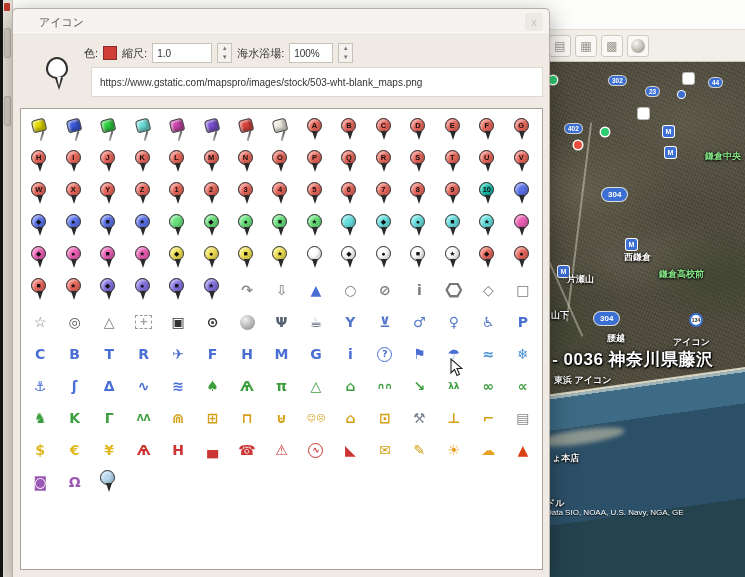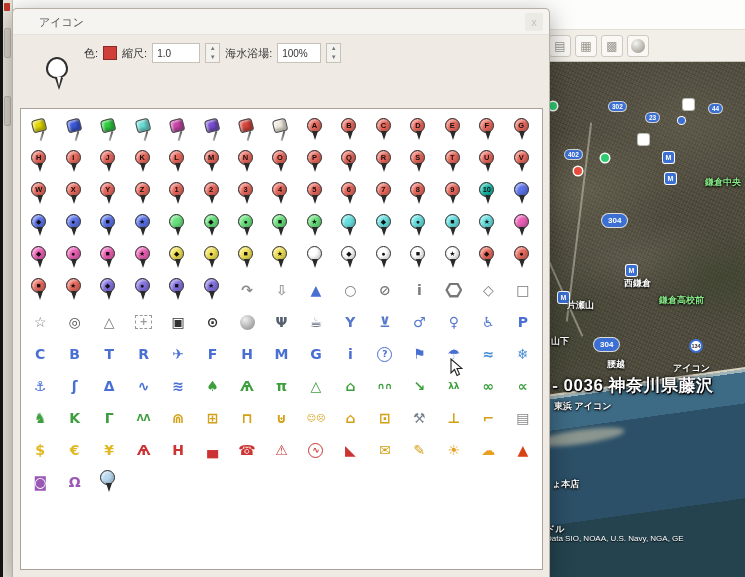--- a/index.html
+++ b/index.html
@@ -32,21 +32,21 @@
   #sea { position:absolute; left:-35px; top:338px; width:300px; height:320px; transform:rotate(-8deg); transform-origin:left top;
     background:linear-gradient(#d8d2bf 0 2px, #9fb4b8 2px 5px, #3d6a84 5px 36px, #2c5068 36px 130px, #24434f 130px); }
   #beach { position:absolute; left:-10px; top:368px; width:90px; height:14px; transform:rotate(-8deg); background:rgba(215,205,175,.55); border-radius:50%; filter:blur(2px); }
   .road { position:absolute; background:rgba(225,220,205,.45); }
   #road1 { left:33px; top:60px; width:2px; height:200px; transform:rotate(7deg); }
   #road2 { left:10px; top:150px; width:2px; height:130px; transform:rotate(-24deg); }
   #status-bar { position:absolute; left:0; bottom:0; width:100%; height:13px; background:#2b4150; }
   #status-coords { position:absolute; left:152px; bottom:1px; color:#fff; font-size:9px; white-space:nowrap; text-shadow:0 1px 1px #000; }
 
   
-  .mk { position:absolute; white-space:nowrap;margin-top:26px; }
+  .mk { position:absolute; white-space:nowrap; }
   .station { width:11px; height:11px; background:#3b6fd4; border-radius:2px; box-shadow:0 0 0 1px #fff; color:#fff; font-size:7px; font-weight:bold; display:flex; align-items:center; justify-content:center; }
   .station-green { width:11px; height:11px; background:#fff; border-radius:2px; box-shadow:0 0 0 1px rgba(255,255,255,.6); color:#2e9e4f; font-size:7px; display:flex; align-items:center; justify-content:center; }
   .badge { background:#3b6fd4; color:#fff; font-size:6.5px; font-weight:bold; padding:1px 3px; border-radius:6px; box-shadow:0 0 0 1px rgba(255,255,255,.75); }
   .badge-big { background:#3b6fd4; color:#fff; font-size:8px; font-weight:bold; padding:2px 6px; border-radius:8px; box-shadow:0 0 0 1px rgba(255,255,255,.8); }
   .badge-circle { width:14px; height:14px; background:#fff; border:2px solid #3b6fd4; border-radius:50%; color:#333; font-size:5.5px; font-weight:bold; display:flex; align-items:center; justify-content:center; }
   .dot-green { width:8px; height:8px; border-radius:50%; background:#2ecc71; box-shadow:0 0 0 1.5px #fff; }
   .dot-red { width:8px; height:8px; border-radius:50%; background:#e74c3c; box-shadow:0 0 0 1.5px #fff; }
   .dot-blue { width:7px; height:7px; border-radius:50%; background:#3b6fd4; box-shadow:0 0 0 1px #fff; }
   .label { color:#fff; font-size:9px; font-weight:bold; text-shadow:0 1px 2px #000, 0 0 3px #000; }
   .label-green { color:#86e886; font-size:9px; font-weight:bold; text-shadow:0 1px 2px #000, 0 0 3px #000; }
@@ -55,21 +55,21 @@
 
   
   #dialog { left:12px; top:8px; width:538px; height:569px; background:#efebe4; border:1px solid #b5afa5; border-bottom:none; border-radius:5px 5px 0 0; box-shadow:0 6px 24px rgba(0,0,0,.35); }
   #titlebar { position:absolute; left:0; top:0; width:100%; height:26px; background:#f6f4f0; border-radius:5px 5px 0 0; border-bottom:1px solid #e7e3db; }
   #dialog-title { position:absolute; left:26px; top:6px; font-size:11px; color:#555; }
   #close-btn { position:absolute; right:6px; top:4px; width:18px; height:18px; background:#eceae5; color:#c6c3bd; font-size:11px; text-align:center; line-height:18px; border-radius:2px; }
 
   #controls { position:absolute; left:71px; top:34px; display:flex; align-items:center; gap:5px; font-size:11px; color:#333; }
   #color-swatch { width:14px; height:14px; background:#d04038; border:1px solid #8a2a24; }
   .numfield { height:20px; background:#fff; border:1px solid #c7c2b8; font-size:10px; color:#333; padding:0 4px; font-family:"Liberation Sans",sans-serif; }
-  #scale-input { width:48px; }
+  #scale-input { width:60px; }
   #opacity-input { width:44px; }
   .spinner { width:15px; height:20px; background:#f4f2ee; border:1px solid #c7c2b8; display:flex; flex-direction:column; }
   .spinner span { flex:1; font-size:6px; line-height:9px; color:#777; text-align:center; }
 
   #preview-pin { position:absolute; left:33px; top:48px; width:26px; height:40px; }
   #preview-pin .ph { width:22px; height:22px; border:2px solid #2f2f2f; border-radius:50% 50% 50% 50%/55% 55% 45% 45%; background:#fff; }
   #preview-pin .pt { position:absolute; left:9px; top:21px; width:0; height:0; border:4px solid transparent; border-top:12px solid #2f2f2f; }
   #preview-pin .pt2 { position:absolute; left:10.5px; top:20px; width:0; height:0; border:2.5px solid transparent; border-top:9px solid #fff; }
 
   #url-input { position:absolute; left:78px; top:58px; width:452px; height:30px; background:#fff; border:1px solid #ddd8d0; font-size:10px; color:#333; padding:0 8px; font-family:"Liberation Sans",sans-serif; }
@@ -184,20 +184,21 @@
         <span>▼</span>
       </div>
     <span>海水浴場:</span>
     <input class="numfield" id="opacity-input" value="100%" style="">
     <div class="spinner">
         <span>▲</span>
         <span>▼</span>
       </div>
   </div>
 
+  <input id="url-input" value="https://www.gstatic.com/mapspro/images/stock/503-wht-blank_maps.png" style="">
 
   <div id="icon-grid">
       <div class="cell">
         <div class="pushpin">
           <div class="cap" style="background: rgb(227, 216, 0);"></div>
           <div class="needle"></div>
         </div>
       </div>
       <div class="cell">
         <div class="pushpin">

